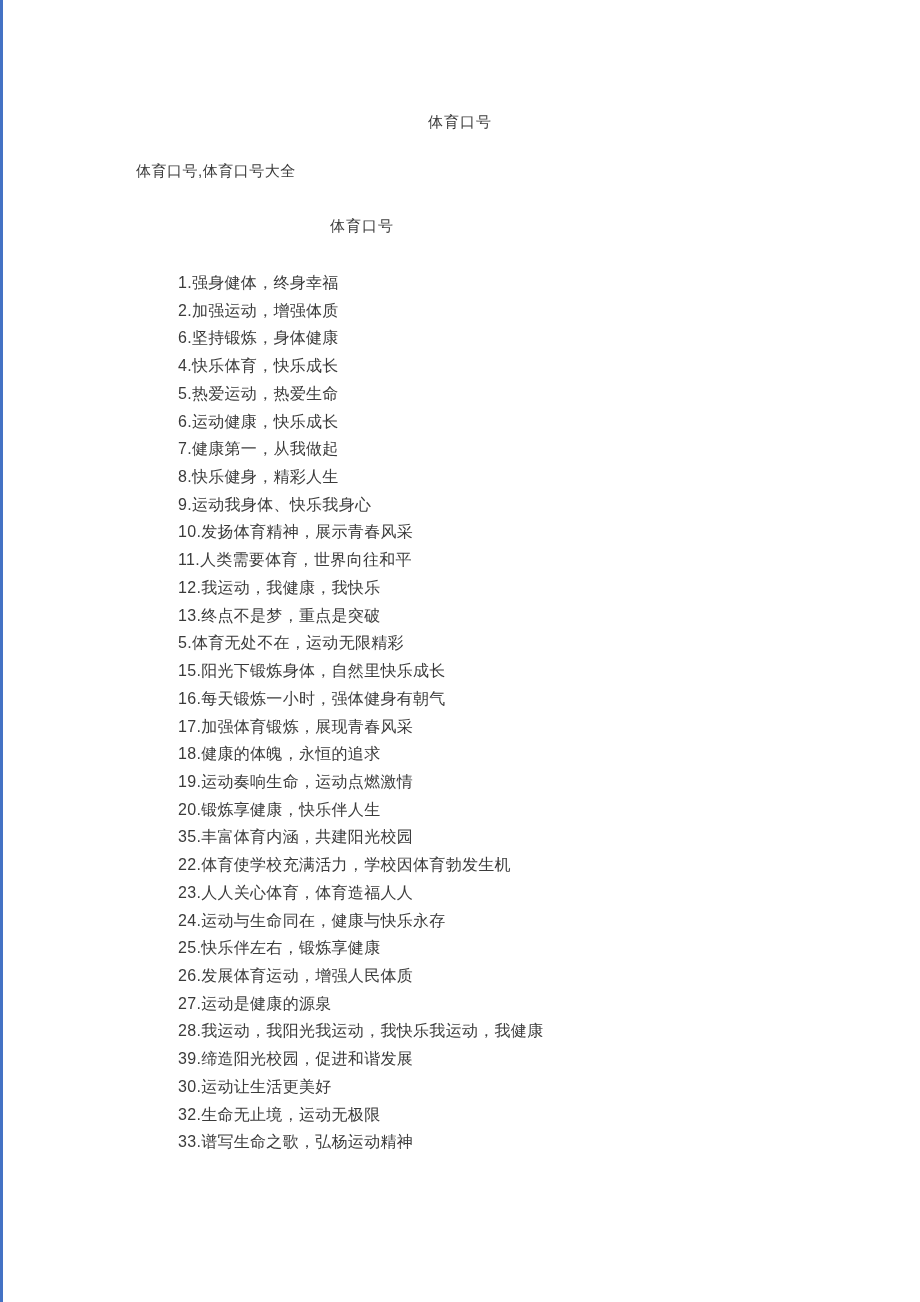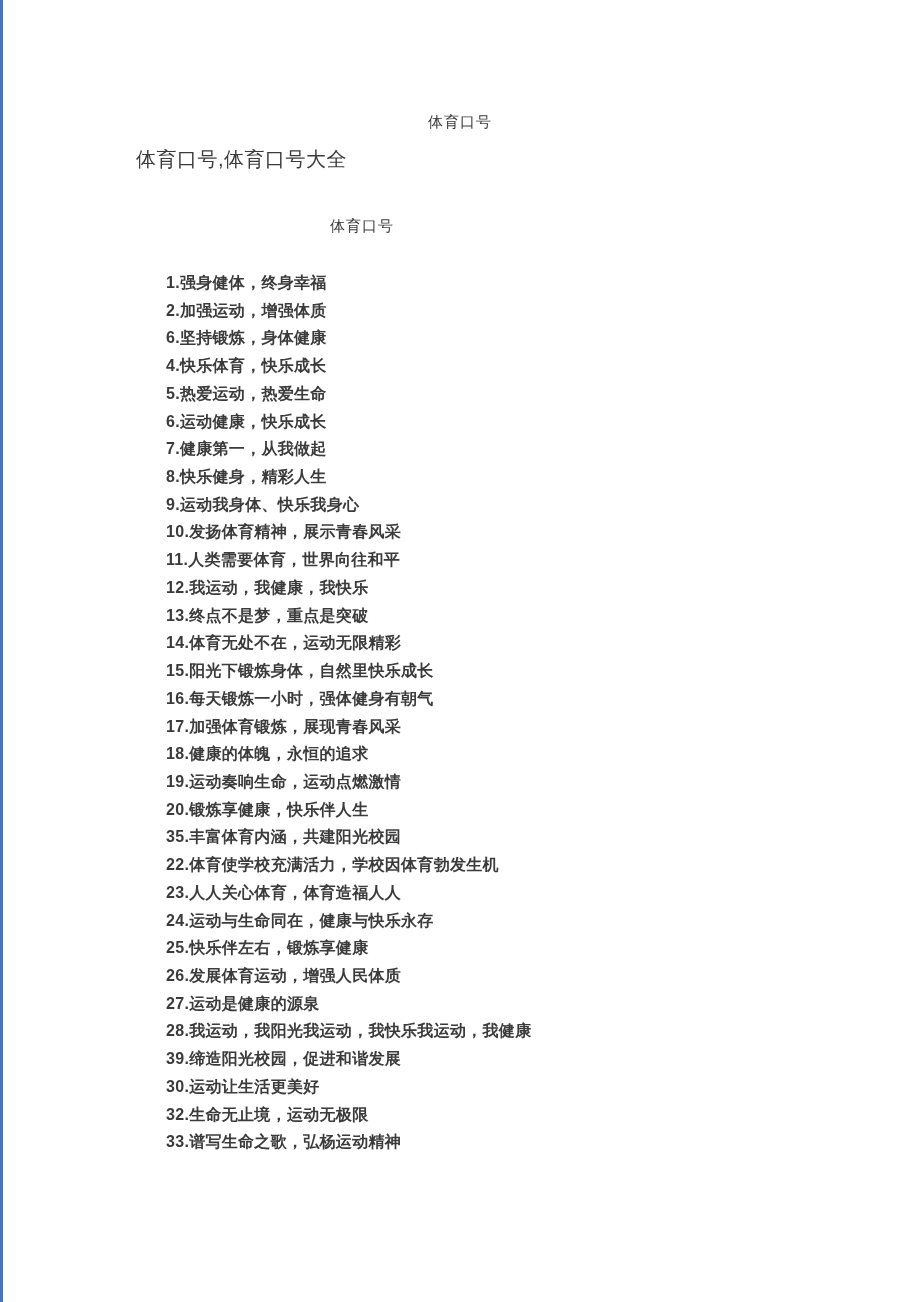--- a/index.html
+++ b/index.html
@@ -26,38 +26,37 @@
     position: absolute;
     top: 113px;
     left: 0;
     width: 920px;
     text-align: center;
     font-size: 15px;
     letter-spacing: 1px;
   }
   .intro-text {
     position: absolute;
-    top: 146px;
+    top: 162px;
     left: 136px;
-    font-size: 20px;
+    font-size: 15px;
     letter-spacing: 0.5px;
   }
   .section-title {
     position: absolute;
     top: 217px;
     left: 330px;
     font-size: 15px;
     letter-spacing: 1px;
   }
   .slogan-list {
     position: absolute;
     top: 269px;
-    left: 166px;
+    left: 178px;
     width: 680px;
-    font-weight: bold;
   }
   .slogan-list .item {
     font-size: 16px;
     line-height: 27.72px;
     height: 27.72px;
     white-space: nowrap;
     letter-spacing: 0.3px;
   }
 </style>
 </head>
@@ -79,21 +78,21 @@
       <div class="item">4.快乐体育，快乐成长</div>
       <div class="item">5.热爱运动，热爱生命</div>
       <div class="item">6.运动健康，快乐成长</div>
       <div class="item">7.健康第一，从我做起</div>
       <div class="item">8.快乐健身，精彩人生</div>
       <div class="item">9.运动我身体、快乐我身心</div>
       <div class="item">10.发扬体育精神，展示青春风采</div>
       <div class="item">11.人类需要体育，世界向往和平</div>
       <div class="item">12.我运动，我健康，我快乐</div>
       <div class="item">13.终点不是梦，重点是突破</div>
-      <div class="item">14.体育无处不在，运动无限精彩</div>
+      <div class="item">5.体育无处不在，运动无限精彩</div>
       <div class="item">15.阳光下锻炼身体，自然里快乐成长</div>
       <div class="item">16.每天锻炼一小时，强体健身有朝气</div>
       <div class="item">17.加强体育锻炼，展现青春风采</div>
       <div class="item">18.健康的体魄，永恒的追求</div>
       <div class="item">19.运动奏响生命，运动点燃激情</div>
       <div class="item">20.锻炼享健康，快乐伴人生</div>
       <div class="item">35.丰富体育内涵，共建阳光校园</div>
       <div class="item">22.体育使学校充满活力，学校因体育勃发生机</div>
       <div class="item">23.人人关心体育，体育造福人人</div>
       <div class="item">24.运动与生命同在，健康与快乐永存</div>

